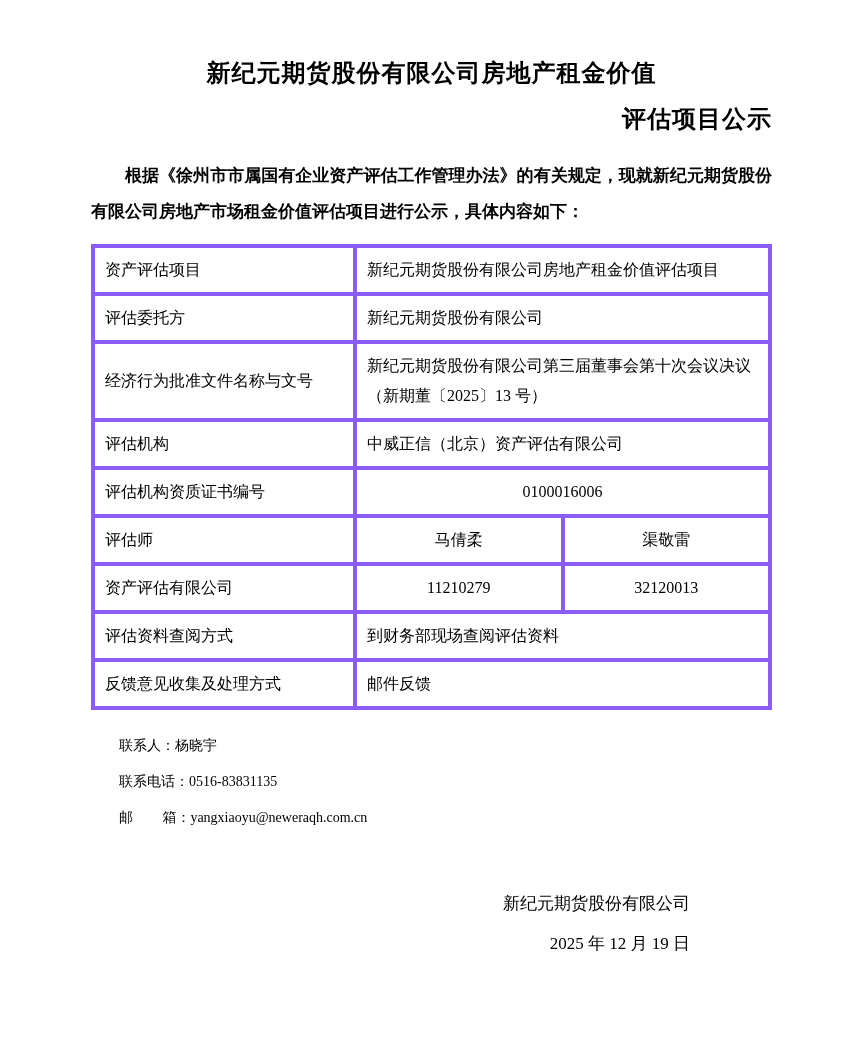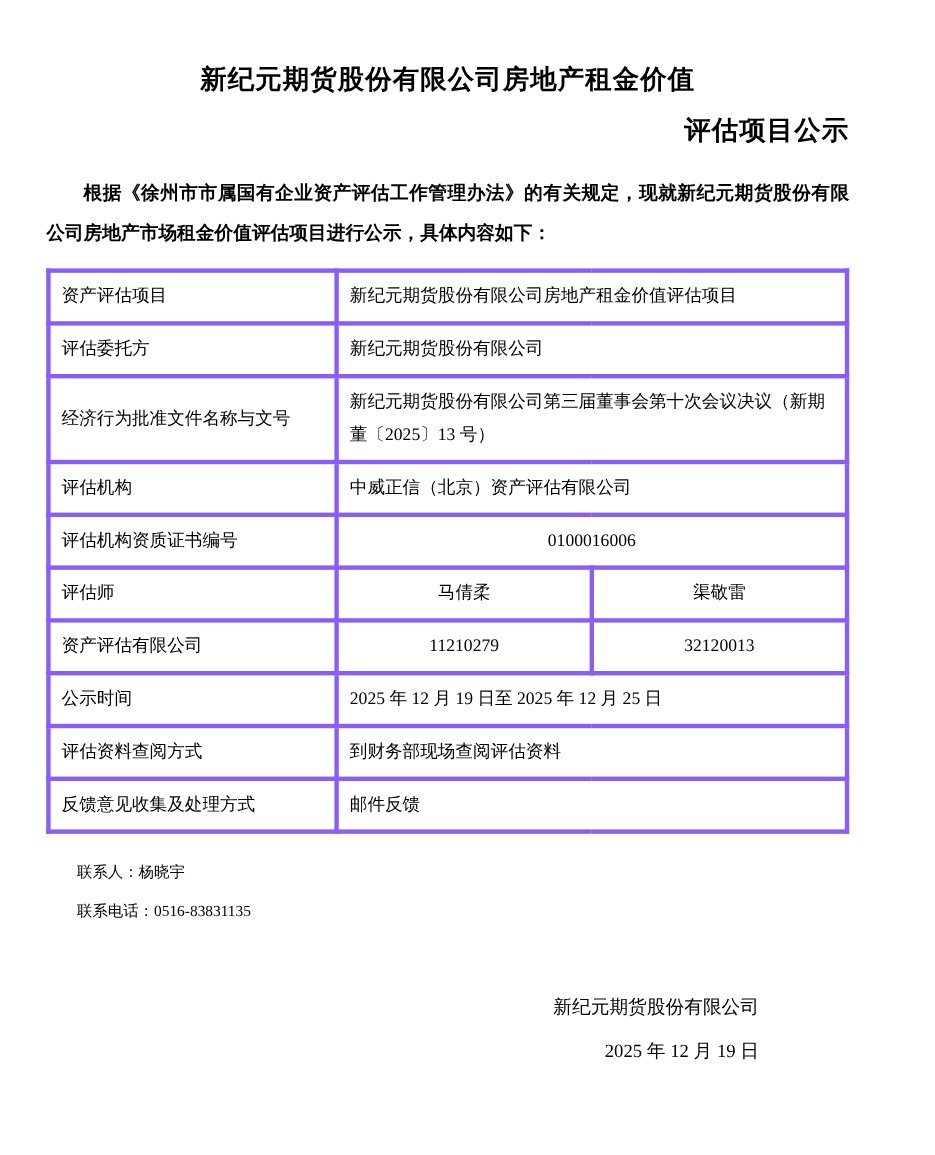--- a/index.html
+++ b/index.html
@@ -12,21 +12,21 @@
     height: 1050px;
     font-family: "Liberation Serif", "DejaVu Serif", serif;
     color: #000000;
     position: relative;
     overflow: hidden;
   }
   .page {
     width: 850px;
     height: 1050px;
     box-sizing: border-box;
-    padding: 40px 78px 0 42px;
+    padding: 40px 78px 0 91px;
   }
   .title {
     text-align: center;
     font-size: 24px;
     font-weight: bold;
     line-height: 46px;
     letter-spacing: 1px;
     margin-top: 10px;
   }
   .title-line2 {
@@ -137,37 +137,34 @@
         <td class="label">评估师</td>
         <td class="value center">马倩柔</td>
         <td class="value center">渠敬雷</td>
       </tr>
       <tr>
         <td class="label">资产评估有限公司</td>
         <td class="value center">11210279</td>
         <td class="value center">32120013</td>
       </tr>
       <tr>
-        <td class="label">公示时间</td>
-        <td class="value" colspan="2">2025 年 12 月 19 日至 2025 年 12 月 25 日</td>
-      </tr>
-      <tr>
         <td class="label">评估资料查阅方式</td>
         <td class="value" colspan="2">到财务部现场查阅评估资料</td>
       </tr>
       <tr>
         <td class="label">反馈意见收集及处理方式</td>
         <td class="value" colspan="2">邮件反馈</td>
       </tr>
     </tbody>
   </table>
 
   <div class="contacts">
     <p>联系人：杨晓宇</p>
     <p>联系电话：0516-83831135</p>
+    <p><span class="mail-label">邮</span><span class="mail-gap"></span><span>箱：yangxiaoyu@neweraqh.com.cn</span></p>
   </div>
 
   <div class="signature">
     <p>新纪元期货股份有限公司</p>
     <p>2025 年 12 月 19 日</p>
   </div>
 
 </div>
 
 </body></html>

